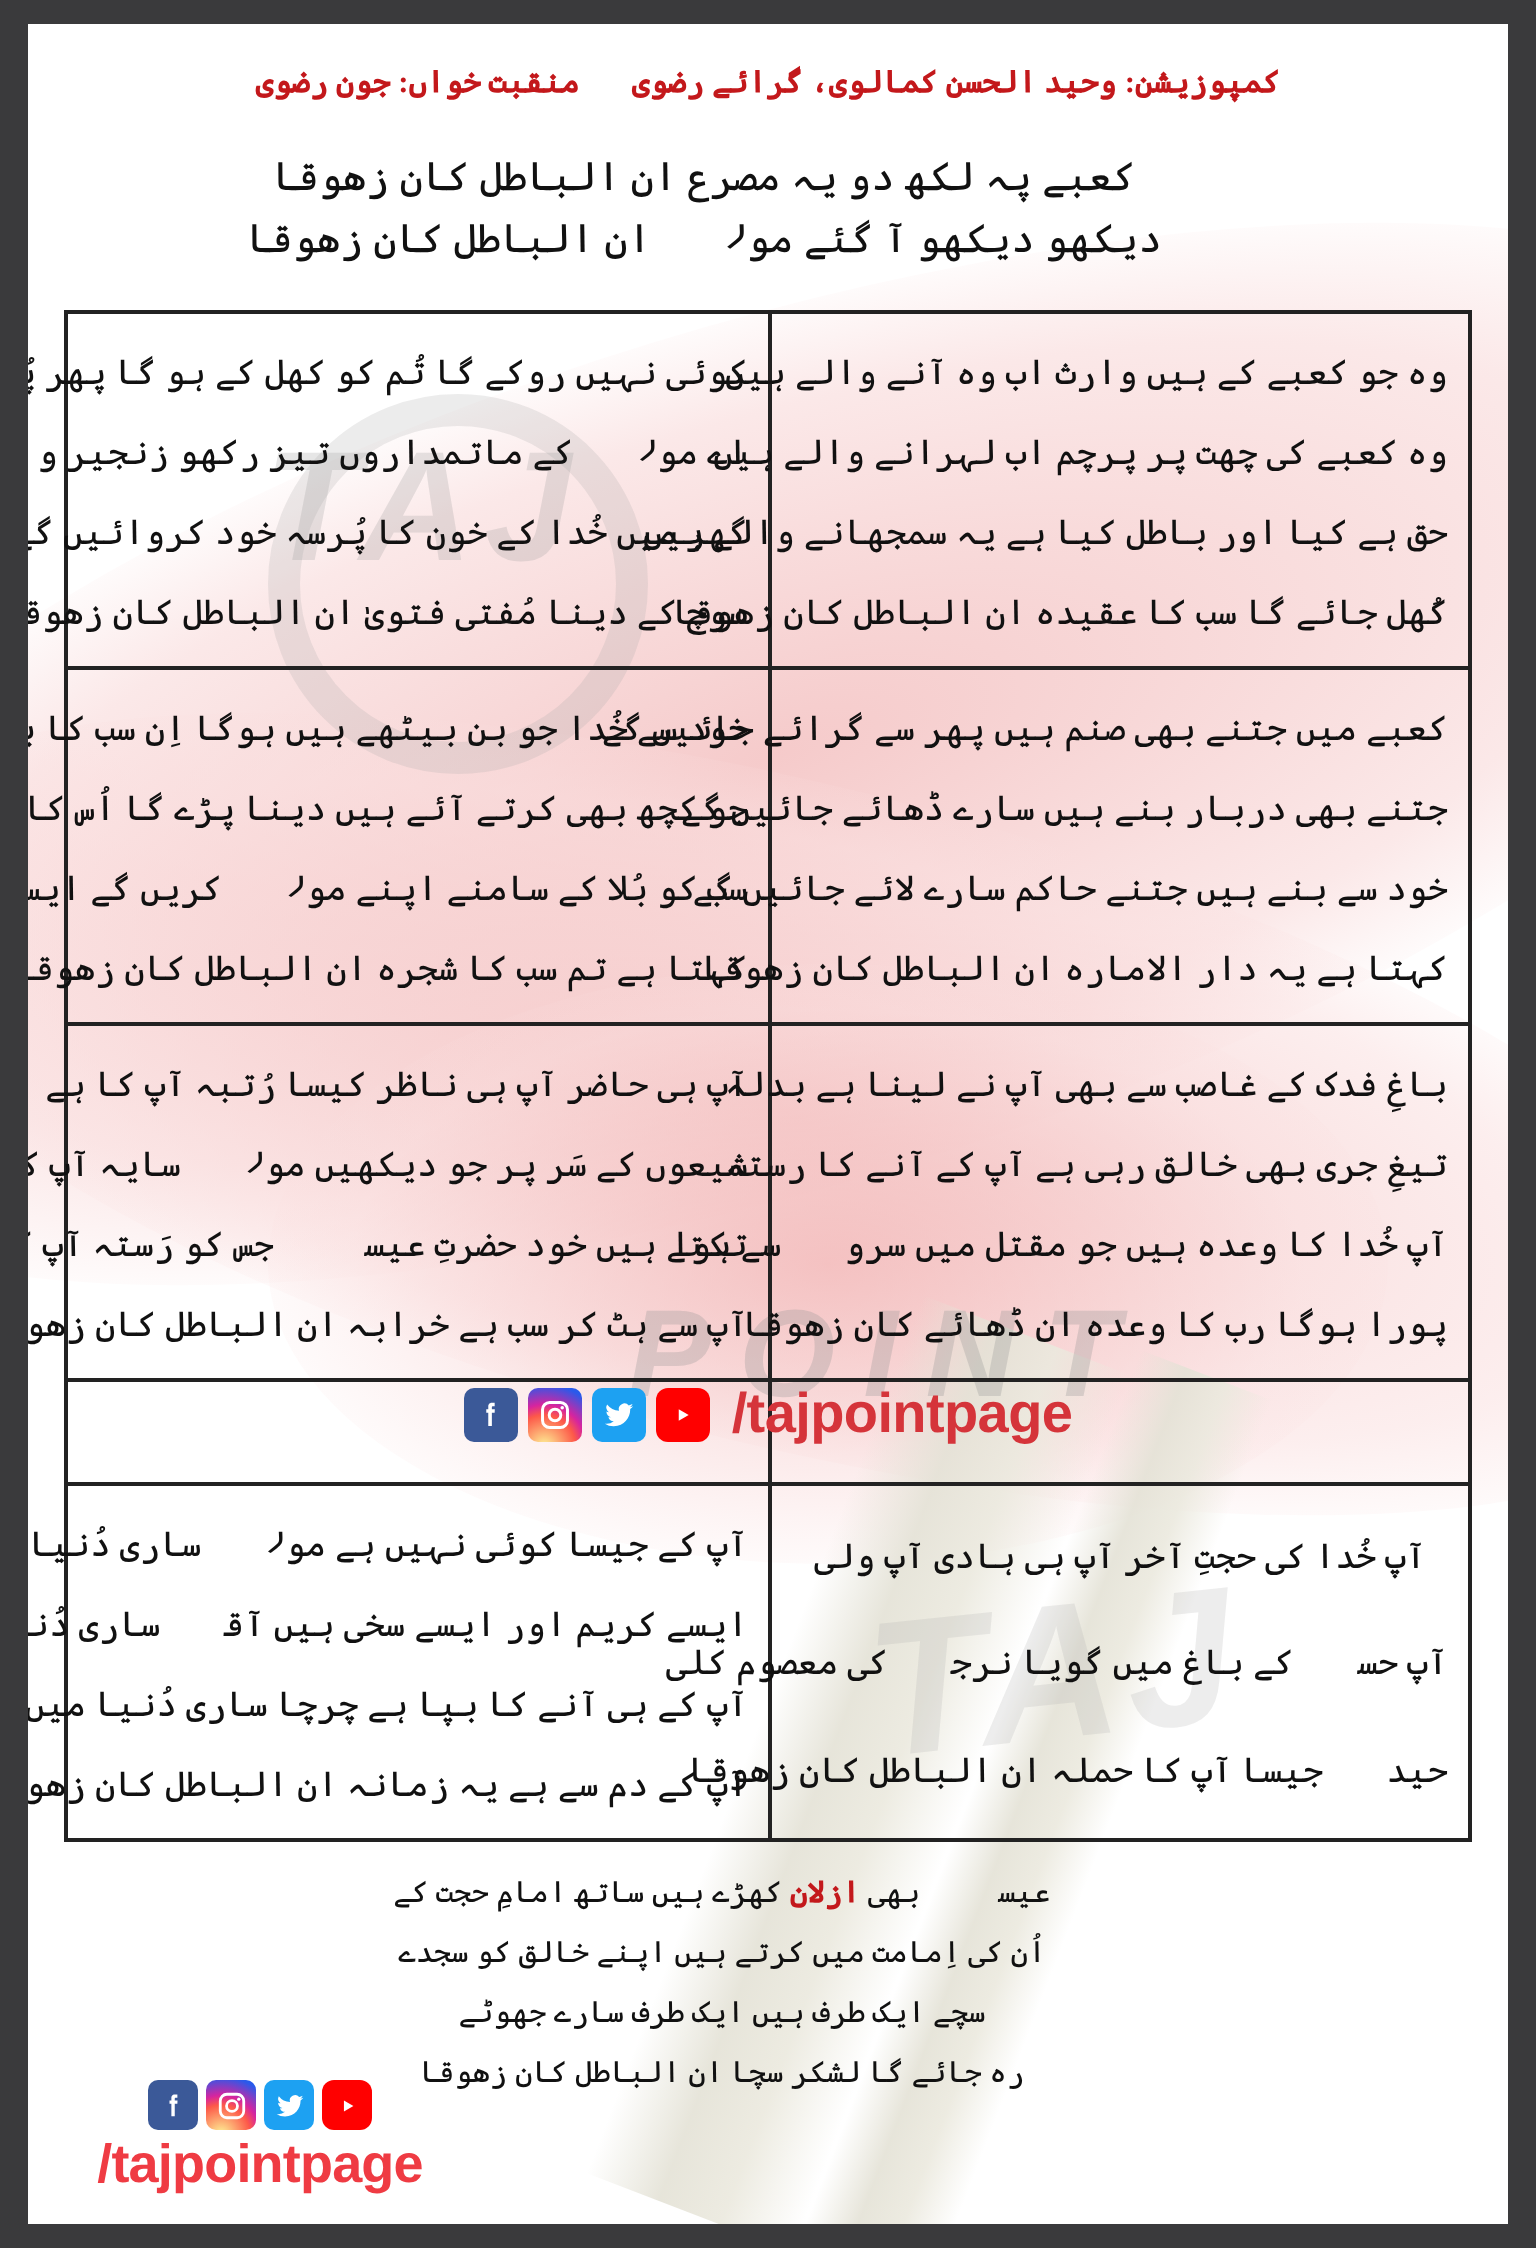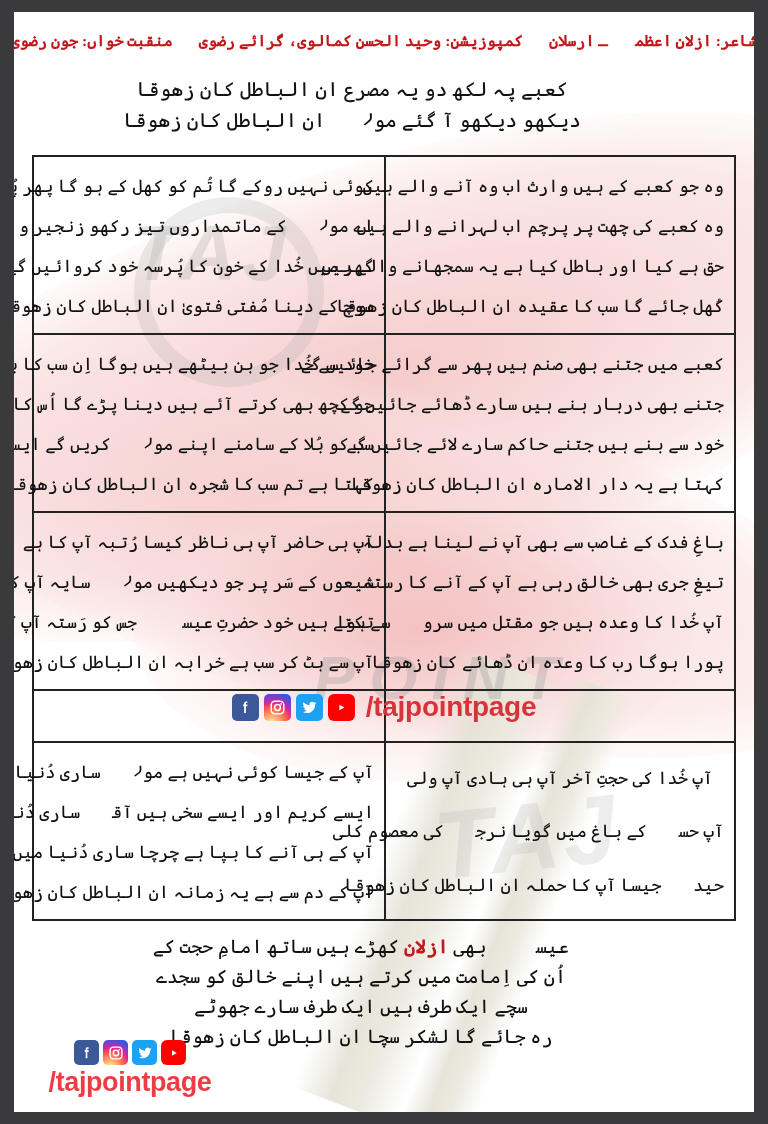--- a/index.html
+++ b/index.html
@@ -205,21 +205,21 @@
     direction: ltr;
   }
 
   
   #closing {
     position: absolute;
     top: 920px; left: 0; right: 0;
     text-align: center;
   }
   #closing .line {
-    font-size: 19px;
+    font-size: 15px;
     line-height: 30px;
     letter-spacing: 1px;
     padding-right: 46px;
     white-space: nowrap;
   }
   #closing .hl { color: #c3181b; font-weight: bold; }
 
   
   #footer-social {
     position: absolute;
@@ -259,21 +259,20 @@
       <div class="wm-diag wm-d2"></div>
       <div class="wm-circ wm-c1"></div>
       <div class="wm-text wm-taj">TAJ</div>
       <div class="wm-text wm-point">POINT</div>
       <div class="wm-text wm-tp2">TAJ</div>
     </div>
 
     <div id="content">
 
       <div id="credits" class="urdu">
-        <span>شاعر: ازلان اعظمیؔ ـ ارسلان</span>
         <span>کمپوزیشن: وحید الحسن کمالوی، گرائے رضوی</span>
         <span>منقبت خواں: جون رضوی</span>
       </div>
 
       <div id="opening">
         <div class="line urdu">کعبے پہ لکھ دو یہ مصرع ان الباطل کان زھوقا</div>
         <div class="line urdu">دیکھو دیکھو آ گئے مولاؑ ان الباطل کان زھوقا</div>
       </div>
 
       <div id="grid">

